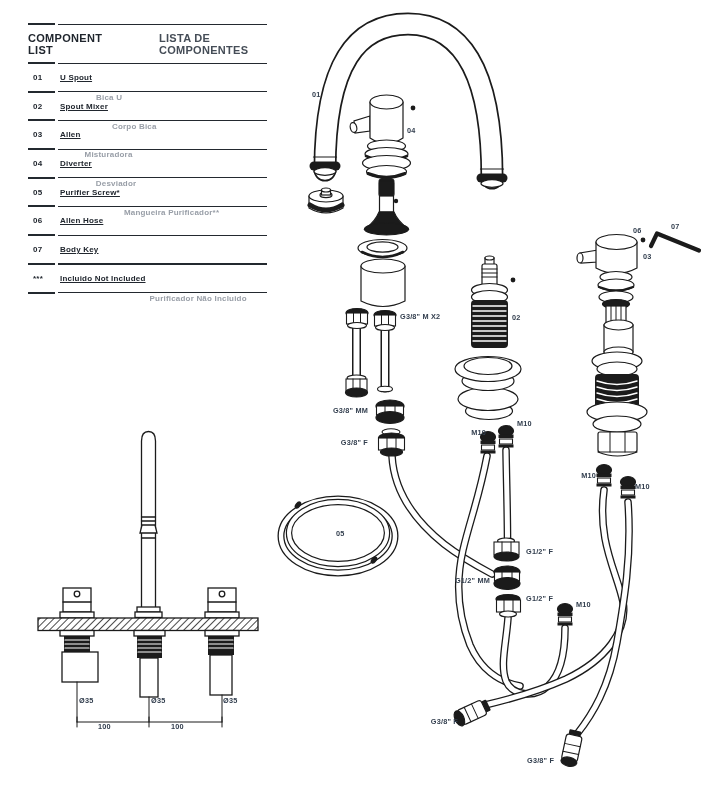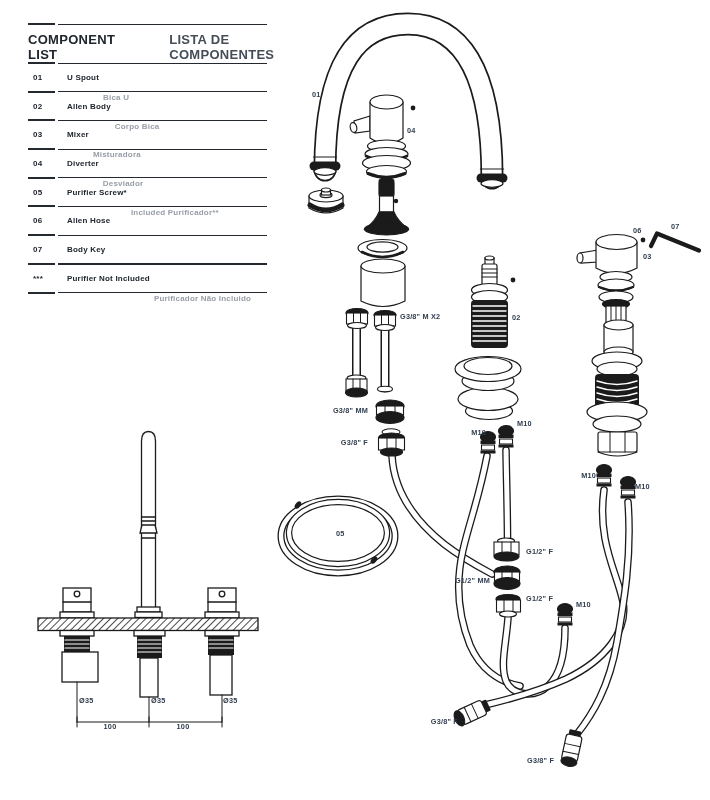--- a/index.html
+++ b/index.html
@@ -4,31 +4,31 @@
 <style>
   html,body{margin:0;padding:0;background:#fff;}
   .page{position:relative;width:710px;height:800px;background:#ffffff;overflow:hidden;
         font-family:"Liberation Sans",sans-serif;}
   svg{position:absolute;left:0;top:0;}
   
   .clist{position:absolute;left:28px;top:23px;width:239px;color:#20262e;}
   .rule{position:relative;height:2px;}
   .rule::before{content:"";position:absolute;left:0;top:0;width:27px;height:2px;background:#23292f;}
   .rule::after{content:"";position:absolute;left:30px;right:0;top:.5px;height:1.2px;background:#23292f;}
-  .clist-header{height:37px;display:flex;align-items:flex-end;font-size:13px;font-weight:bold;letter-spacing:.3px;}
+  .clist-header{height:37px;display:flex;align-items:center;font-size:11px;font-weight:bold;letter-spacing:.3px;}
   .clist-header .pt{color:#454d57;margin-left:6px;padding-left:48px;}
   .crow{height:26.7px;display:flex;align-items:center;font-size:8px;font-weight:bold;letter-spacing:.2px;}
   .crow .num{width:27px;padding-left:5px;box-sizing:border-box;}
-  .crow .en{margin-left:12px;}
+  .crow .en{margin-left:5px;text-decoration:underline;}
   .crow .pt{color:#989ea7;margin-left:4px;margin-top:40px;}
   
   .dlabel{position:absolute;font-size:7.3px;font-weight:bold;color:#323e4e;
           letter-spacing:.2px;line-height:1;white-space:nowrap;}
   .ra{text-align:right;}
-  .ca{text-align:center;}
+  .ca{}
 </style>
 </head>
 <body>
 
 <div class="page">
 
   <div class="clist">
     <div class="rule"></div>
     <div class="clist-header">
       <span>COMPONENT LIST</span>
@@ -38,63 +38,63 @@
 
     <div class="crow">
       <span class="num">01</span>
       <span class="en">U Spout</span>
       <span class="pt">Bica U</span>
     </div>
     <div class="rule"></div>
 
     <div class="crow">
       <span class="num">02</span>
-      <span class="en">Allen Body</span>
+      <span class="en">Spout Mixer</span>
       <span class="pt">Corpo Bica</span>
     </div>
     <div class="rule"></div>
 
     <div class="crow">
       <span class="num">03</span>
-      <span class="en">Mixer</span>
+      <span class="en">Allen</span>
       <span class="pt">Misturadora</span>
     </div>
     <div class="rule"></div>
 
     <div class="crow">
       <span class="num">04</span>
       <span class="en">Diverter</span>
       <span class="pt">Desviador</span>
     </div>
     <div class="rule"></div>
 
     <div class="crow">
       <span class="num">05</span>
       <span class="en">Purifier Screw*</span>
-      <span class="pt">Included Purificador**</span>
+      <span class="pt">Mangueira Purificador**</span>
     </div>
     <div class="rule"></div>
 
     <div class="crow">
       <span class="num">06</span>
       <span class="en">Allen Hose</span>
       <span class="pt"></span>
     </div>
     <div class="rule"></div>
 
     <div class="crow">
       <span class="num">07</span>
       <span class="en">Body Key</span>
       <span class="pt"></span>
     </div>
     <div class="rule"></div>
 
     <div class="crow">
       <span class="num">***</span>
-      <span class="en">Purifier Not Included</span>
+      <span class="en">Incluido Not Included</span>
       <span class="pt">Purificador Não Incluido</span>
     </div>
     <div class="rule"></div>
   </div>
 
   <svg width="710" height="800" viewBox="0 0 710 800">
     <defs>
       <pattern id="hatch" width="5" height="5" patternUnits="userSpaceOnUse" patternTransform="rotate(45)">
         <rect width="5" height="5" fill="#ffffff"></rect>
         <line x1="0" y1="0" x2="0" y2="5" stroke="#1b1b1b" stroke-width="1.6"></line>

